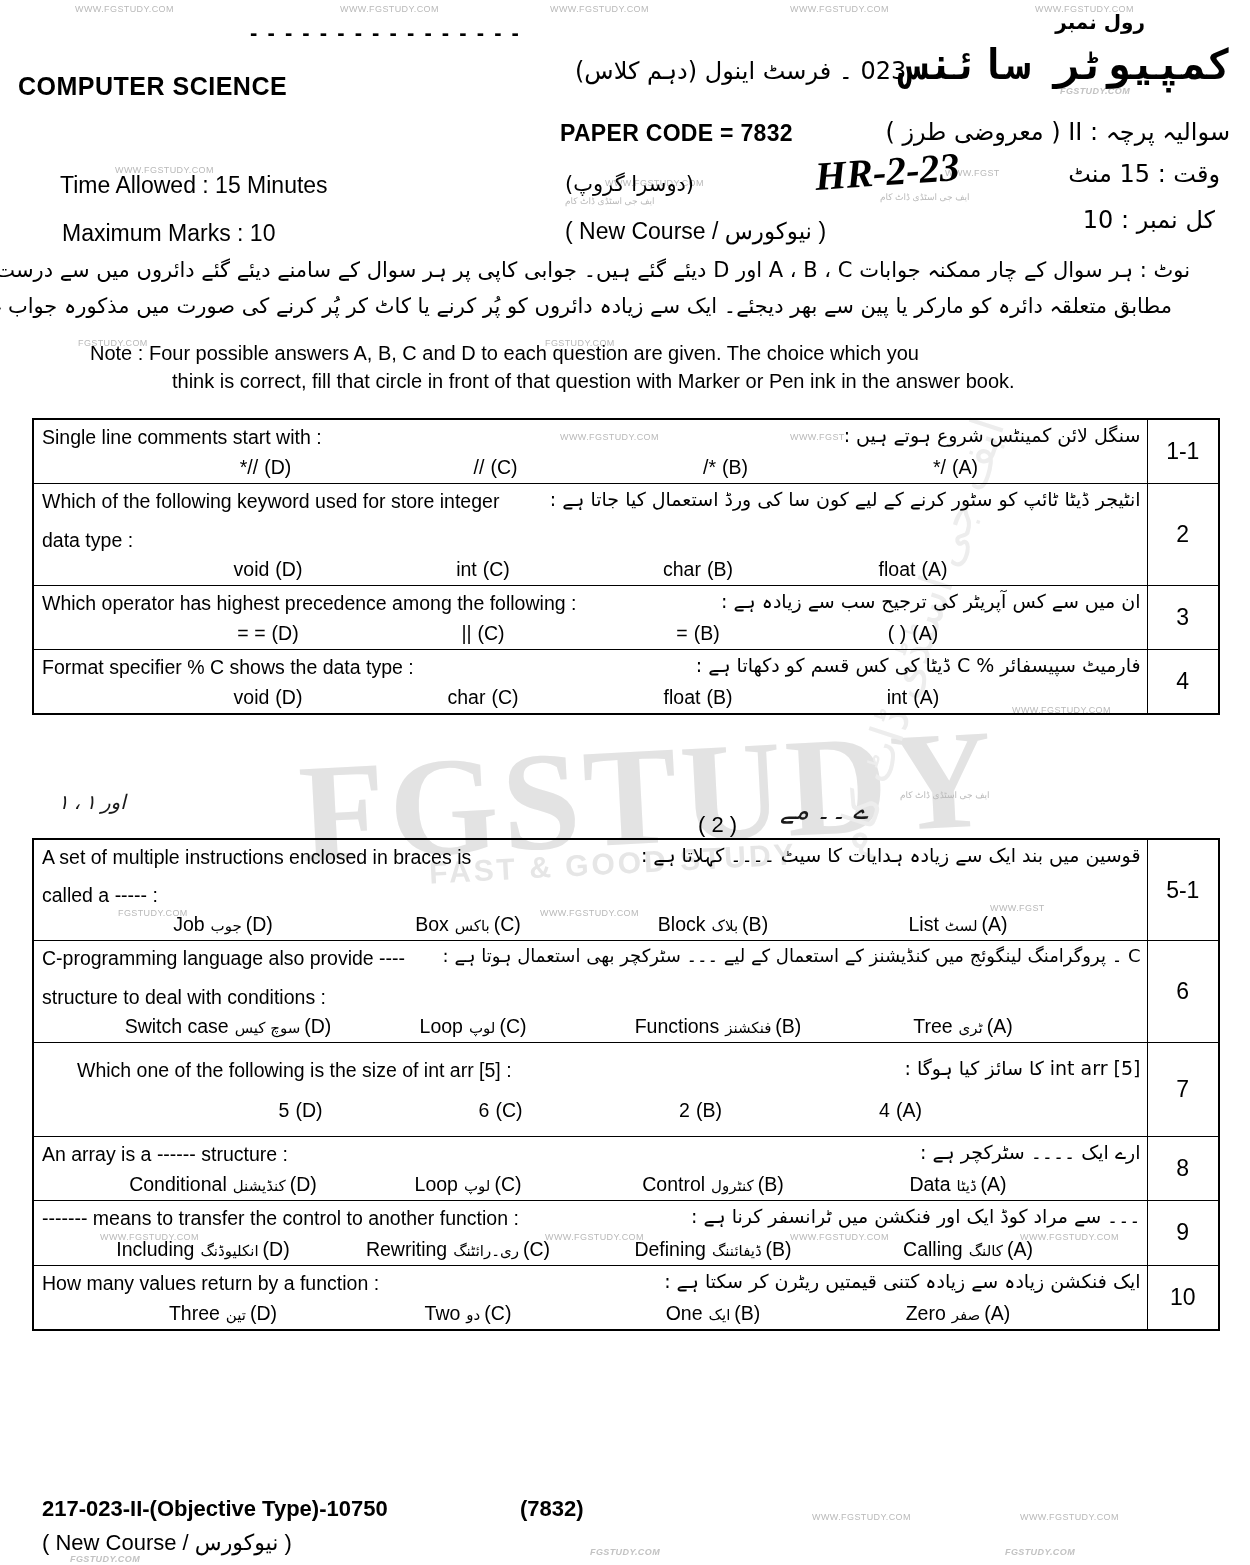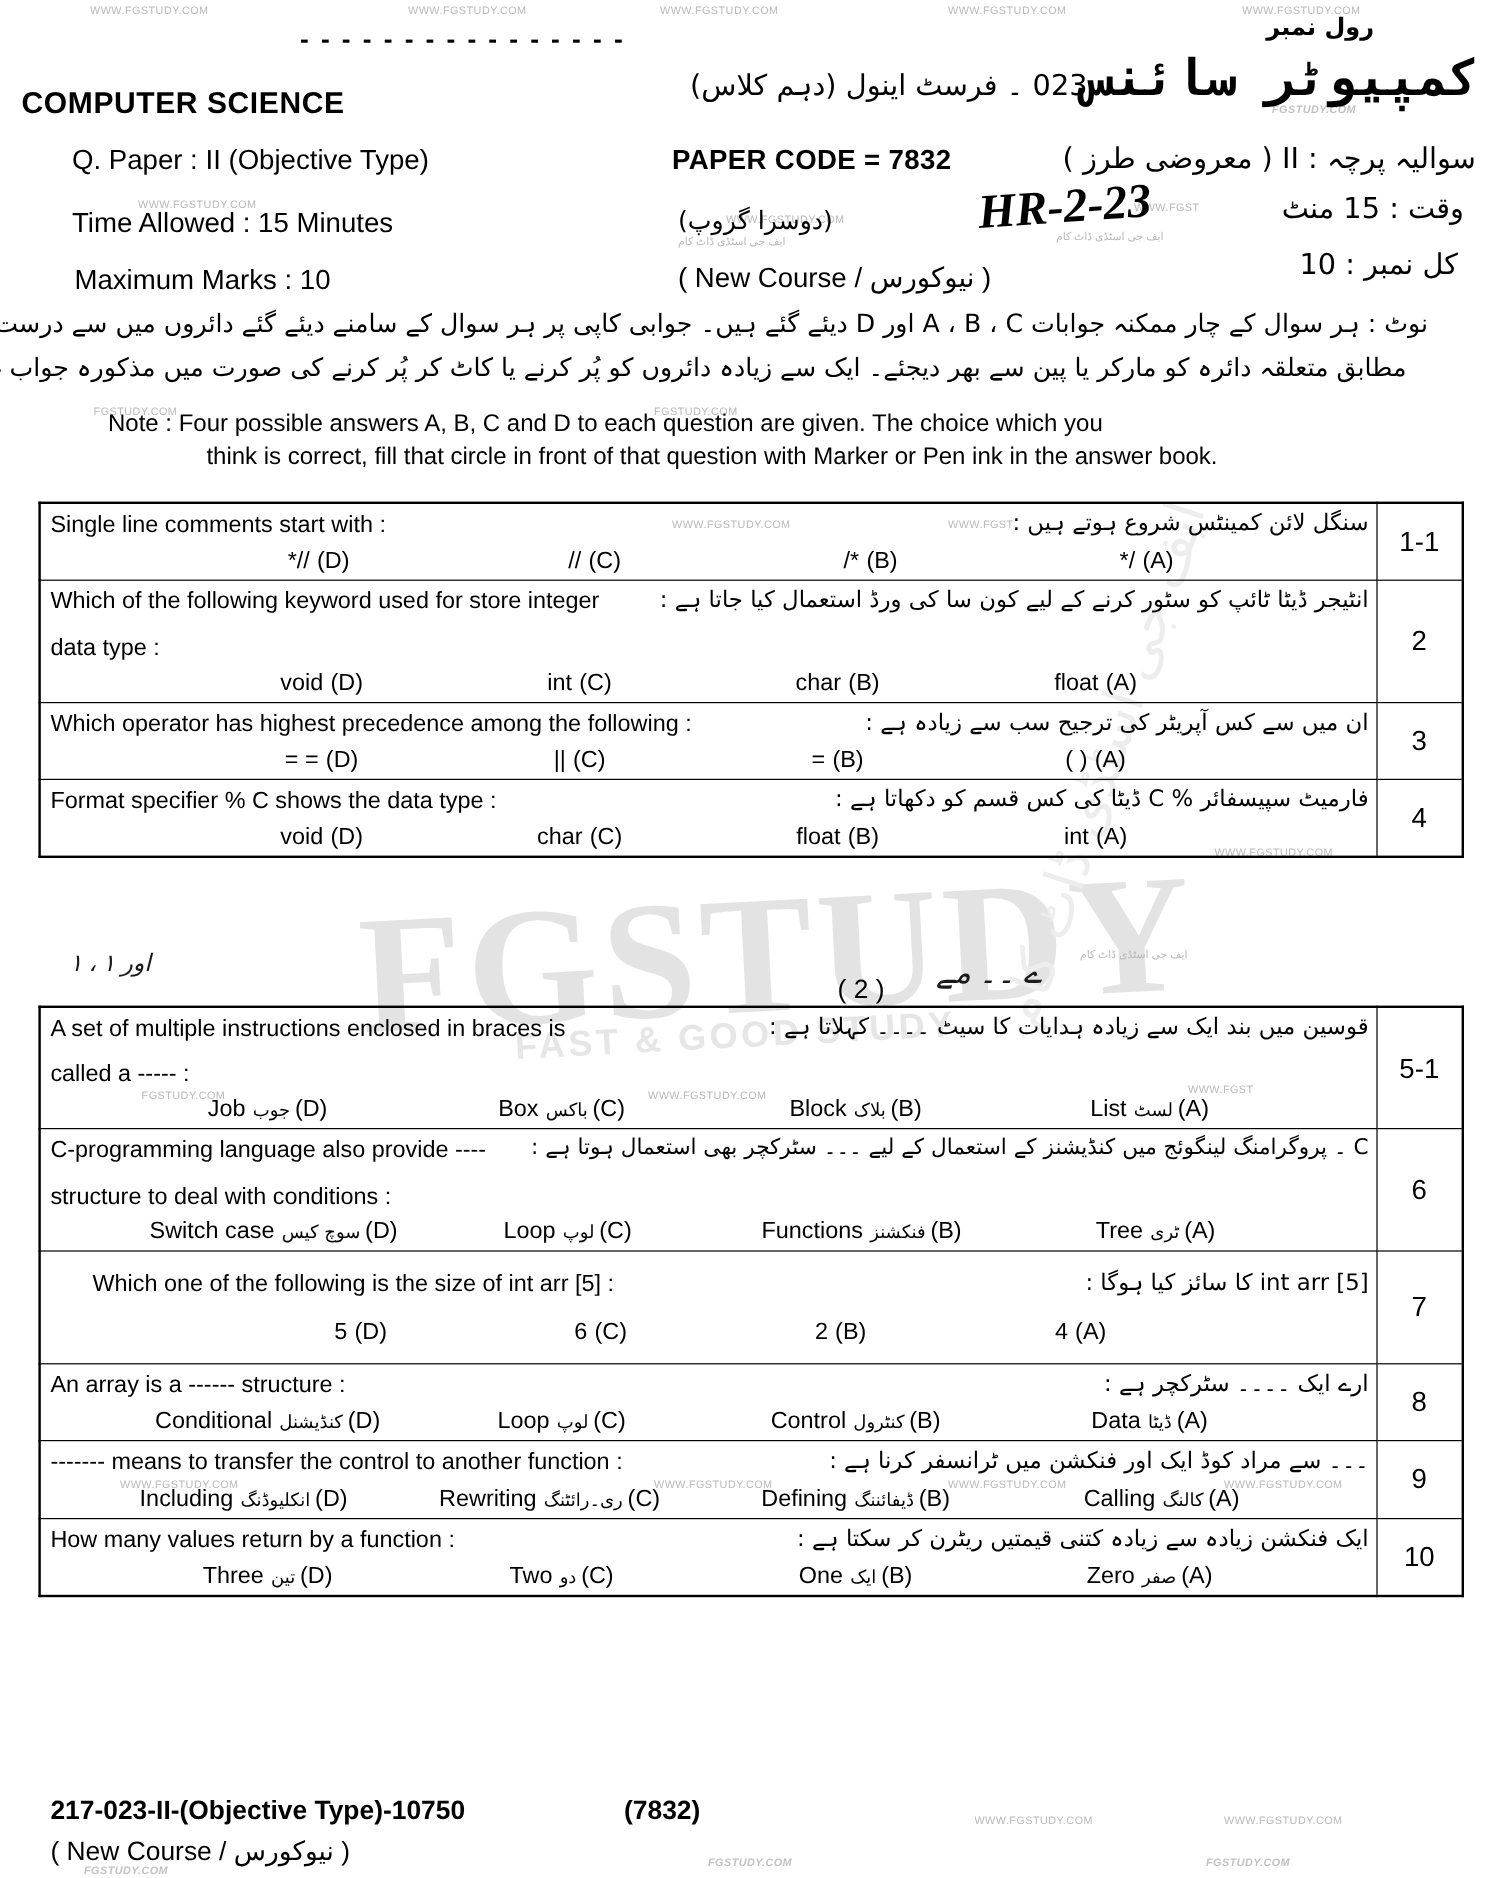--- a/index.html
+++ b/index.html
@@ -300,21 +300,20 @@
 
   <div class="hdr-dashes" style="left:250px; top:20px;">- - - - - - - - - - - - - - - -</div>
   <div class="hdr-rollline" style="right:105px; top:10px; font-size:20px;">رول نمبر</div>
 
   <div class="subject-urdu">کمپیوٹر سائنس</div>
   <div class="subject-eng">COMPUTER SCIENCE</div>
 
   <div class="hdr-center-line" style="left:575px; top:57px; font-size:24px; direction:rtl; font-family:'DejaVu Sans',sans-serif;">023 ۔ فرسٹ اینول (دہم کلاس)</div>
 
   <div class="hdr-right-line" style="right:20px; top:118px; font-size:24px;">سوالیہ پرچہ : II ( معروضی طرز )</div>
-  <div class="hdr-left-line" style="left:60px; top:120px; font-size:23px;">Q. Paper : II (Objective Type)</div>
   <div class="hdr-center-bold" style="left:560px; top:120px;">PAPER CODE = 7832</div>
 
   <div class="hdr-right-line" style="right:30px; top:160px; font-size:24px;">وقت : 15 منٹ</div>
   <div class="hdr-left-line" style="left:60px; top:172px; font-size:23px;">Time Allowed :  15 Minutes</div>
   <div class="hdr-center-line" style="left:565px; top:172px; font-size:21px; direction:rtl; font-family:'DejaVu Sans',sans-serif;">(دوسرا گروپ)</div>
   <div class="handwrite" style="left:815px; top:148px;">HR-2-23</div>
   <div class="wm-small" style="left:880px;top:192px;">ایف جی اسٹڈی ڈاٹ کام</div>
   <div class="wm-small" style="left:565px;top:196px;">ایف جی اسٹڈی ڈاٹ کام</div>
 
   <div class="hdr-right-line" style="right:35px; top:206px; font-size:24px;">کل نمبر : 10</div>

